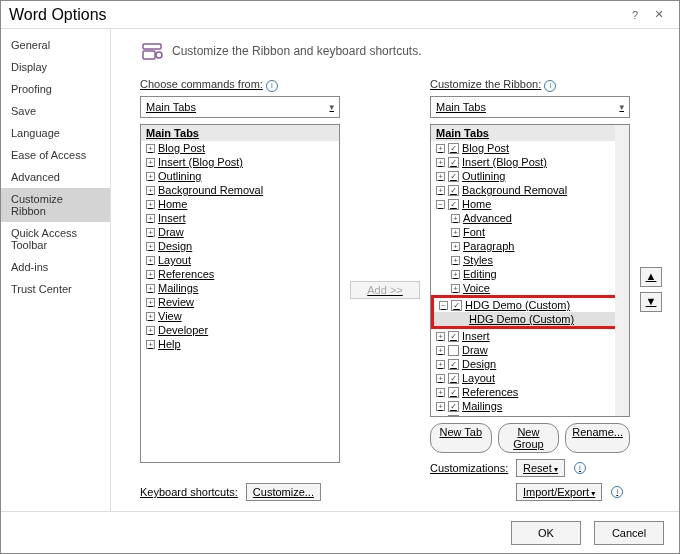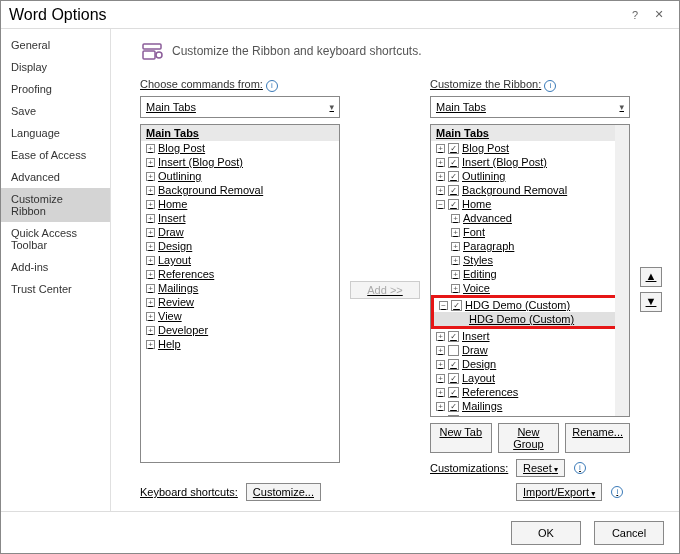--- a/index.html
+++ b/index.html
@@ -35,21 +35,21 @@
 .checkbox.checked::before { content: "✓"; }
 .tree-item.indent1 { padding-left: 20px; }
 .tree-item.indent2 { padding-left: 35px; }
 .tree-item.group-sel { background: #e0e0e0; }
 .highlight-box { border: 3px solid #e61616; }
 .btn { border: 1px solid #888; background: #f4f4f4; padding: 2px 6px; cursor: pointer; text-align: center; }
 .btn.disabled { color: #aaa; border-color: #ccc; cursor: default; }
 .btn-drop::after { content: " ▾"; font-size: 8px; }
 .arrow-btn { width: 22px; height: 20px; border: 1px solid #888; background: #f4f4f4; text-align: center; line-height: 16px; cursor: pointer; }
 .bottom-buttons { display: flex; gap: 6px; margin-top: 6px; }
-.bottom-buttons .btn { flex: 1; }
+.bottom-buttons .btn { flex: 1; border-radius: 12px; }
 .cust-row { display: flex; align-items: center; gap: 6px; margin-top: 6px; }
 .cust-row .lbl { width: 80px; }
 .kb-row { margin-top: 20px; display: flex; align-items: center; gap: 8px; }
 .footer { height: 42px; border-top: 1px solid #ddd; display: flex; justify-content: flex-end; align-items: center; padding: 0 15px; gap: 13px; }
 .footer .btn { min-width: 70px; height: 24px; line-height: 18px; }
 </style>
 </head>
 <body>
 
 <div class="window">

